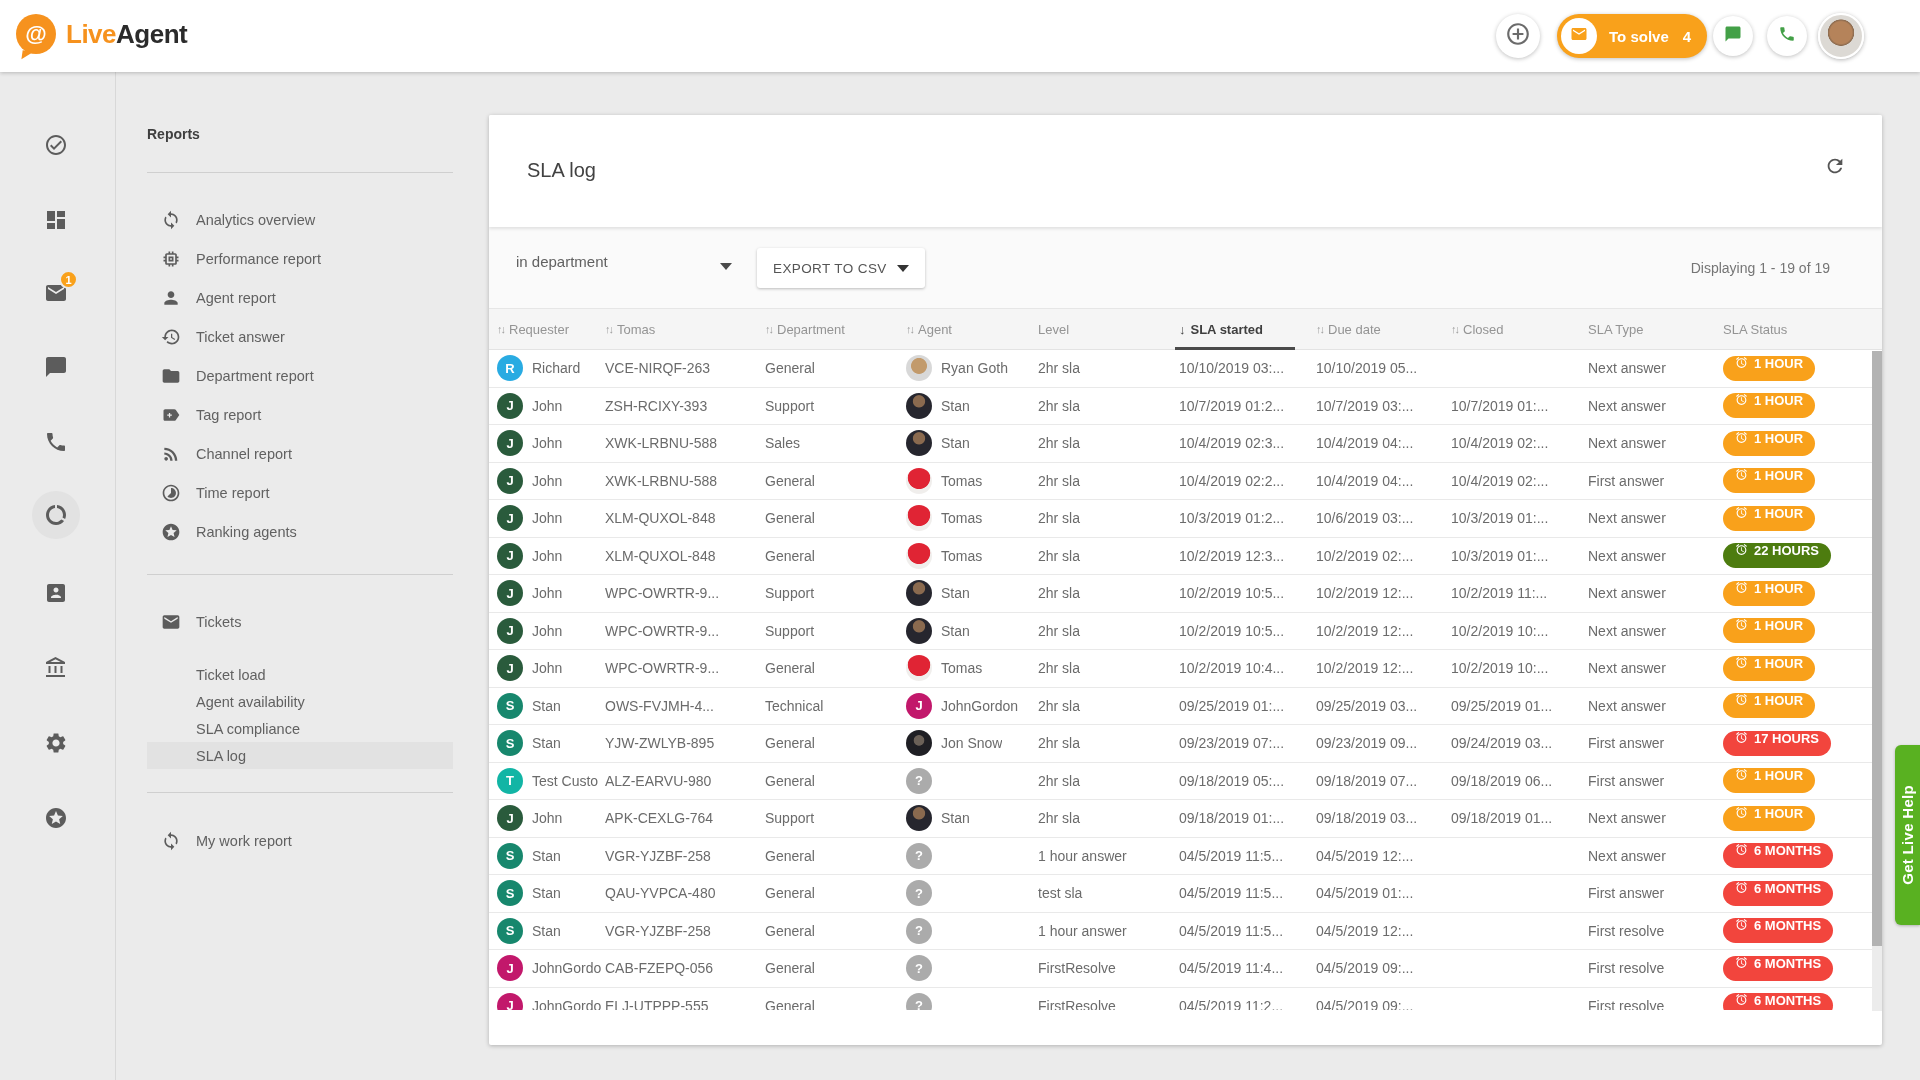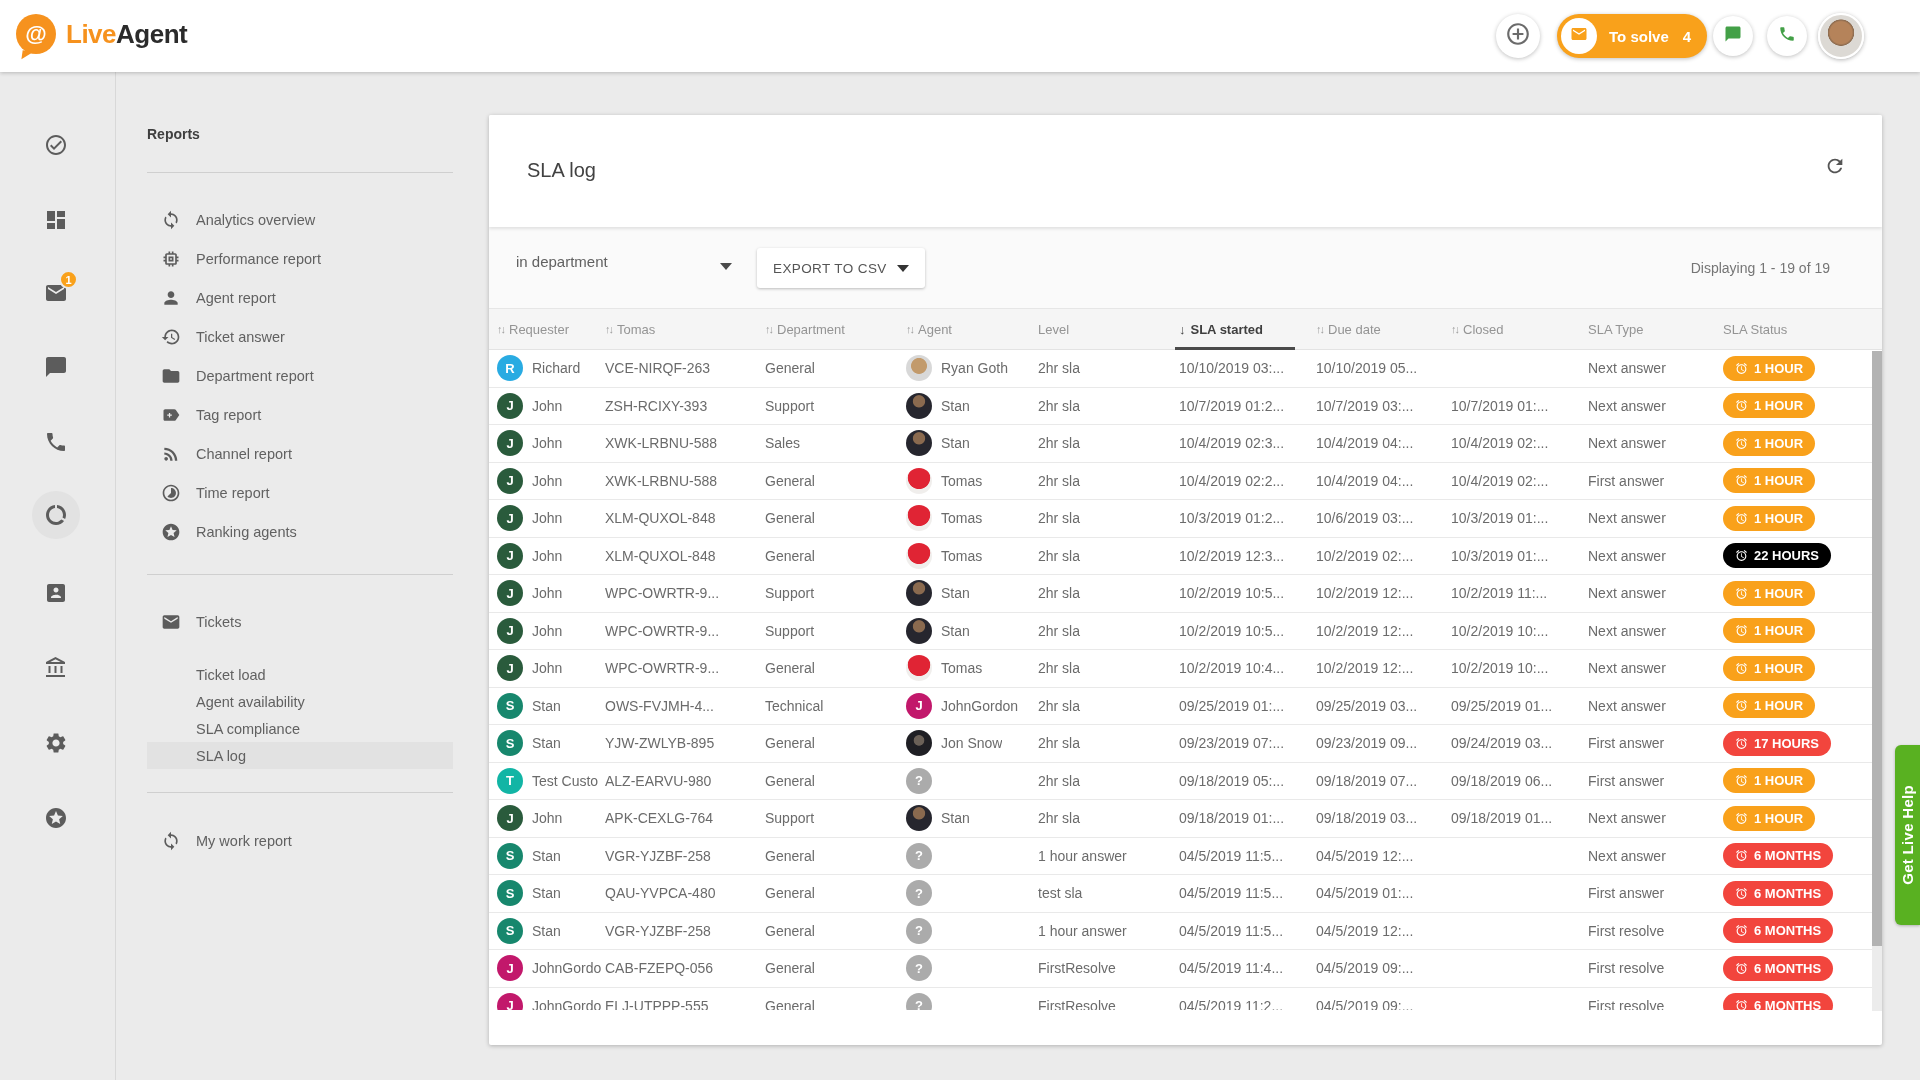--- a/index.html
+++ b/index.html
@@ -78,21 +78,21 @@
   .tr { display:flex; height:37.5px; padding-left:8px; border-bottom:1px solid #e9e9e9; background:#fff; cursor:pointer; }
   .td { display:flex; align-items:center; font-size:14px; color:#6b6b6b; overflow:hidden; white-space:nowrap; }
   .cell-name { overflow:hidden; white-space:nowrap; }
   .av { flex:none; width:26px; height:26px; border-radius:50%; margin-right:9px; display:flex;
         align-items:center; justify-content:center; color:#fff; font-size:13px; font-weight:bold; }
   .av.photo-ryan  { background:radial-gradient(circle at 50% 42%, #c29a6b 38%, #d8d8d8 42%); }
   .av.photo-stan  { background:radial-gradient(circle at 50% 32%, #8a6a4f 26%, #26262e 30%); }
   .av.photo-tomas { background:radial-gradient(circle at 50% 38%, #e02434 52%, #f0eeec 56%); }
   .av.photo-jon   { background:radial-gradient(circle at 50% 40%, #6b6158 24%, #1f1f24 28%); }
   .av.unknown     { background:#ababab; }
-  .badge { display:inline-flex; align-items:center; gap:6px; height:25px; padding:0 12px; border-radius:13px;
+  .badge { display:inline-flex; align-items:flex-start; gap:6px; height:25px; padding:0 12px; border-radius:13px;
            color:#fff; font-size:13px; font-weight:bold; white-space:nowrap; }
   .vscroll { position:absolute; right:0; top:236px; width:10px; height:660px; background:#ececec; }
   .vthumb { position:absolute; left:0; top:0; width:10px; height:595px; background:#b3b3b3; cursor:pointer; }
 
   
   .help-tab { position:absolute; right:0; top:745px; width:25px; height:180px; background:#59B121;
               border-radius:6px 0 0 6px; cursor:pointer; display:flex; align-items:center; justify-content:center;
               box-shadow:0 1px 3px rgba(0,0,0,.25); }
   .help-tab span { writing-mode:vertical-rl; transform:rotate(180deg); color:#fff; font-size:15px;
                    font-weight:bold; letter-spacing:.3px; }
@@ -517,21 +517,21 @@
     <div class="td" style="width:132px">
             <span class="av photo-tomas"></span>
             <span class="cell-name">Tomas</span>
           </div>
     <div class="td" style="width:141px">2hr sla</div>
     <div class="td" style="width:137px">10/2/2019 12:3...</div>
     <div class="td" style="width:135px">10/2/2019 02:...</div>
     <div class="td" style="width:137px">10/3/2019 01:...</div>
     <div class="td" style="width:135px">Next answer</div>
     <div class="td" style="width:149px">
-      <span class="badge" style="background:#000000">
+      <span class="badge" style="background:#4d7c0f">
         <span style="display:flex">
                 <svg width="13" height="13" viewBox="0 0 24 24">
                   <path fill-rule="evenodd" fill="#fff" d="M22 5.72l-4.6-3.86-1.29 1.53 4.6 3.86L22 5.72zM7.88 3.39L6.6 1.86 2 5.71l1.29 1.53 4.59-3.85zM12.5 8H11v6l4.75 2.85.75-1.23-4-2.37V8zM12 4c-4.97 0-9 4.03-9 9s4.02 9 9 9c4.97 0 9-4.03 9-9s-4.03-9-9-9zm0 16c-3.87 0-7-3.13-7-7s3.13-7 7-7 7 3.13 7 7-3.13 7-7 7z"></path>
                 </svg>
               </span>22 HOURS</span>
     </div>
         </div>
         <div class="tr">
           <div class="td" style="width:108px">
             <span class="av" style="background:#2A5B3C">J</span>

